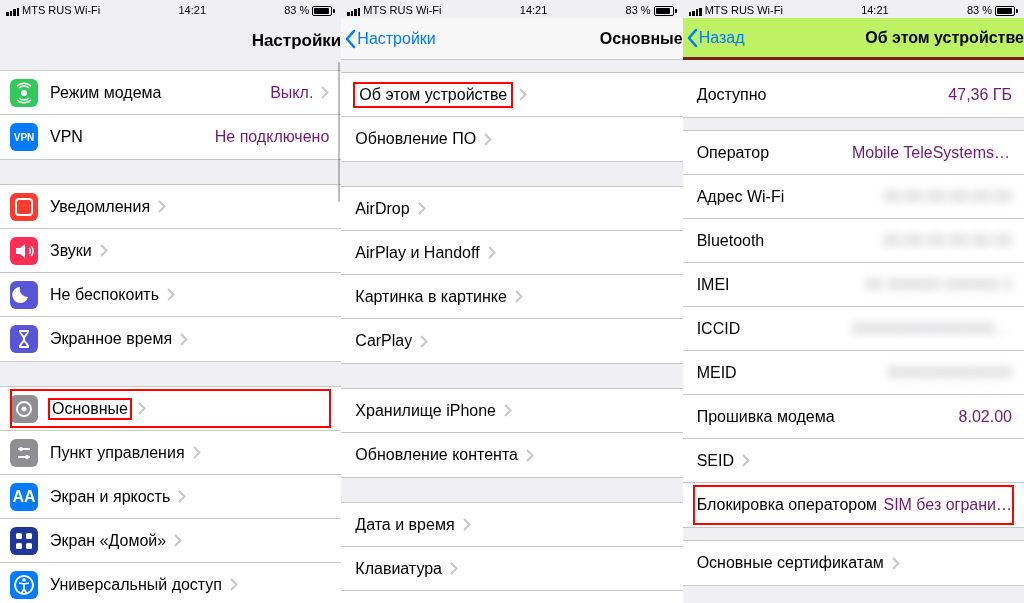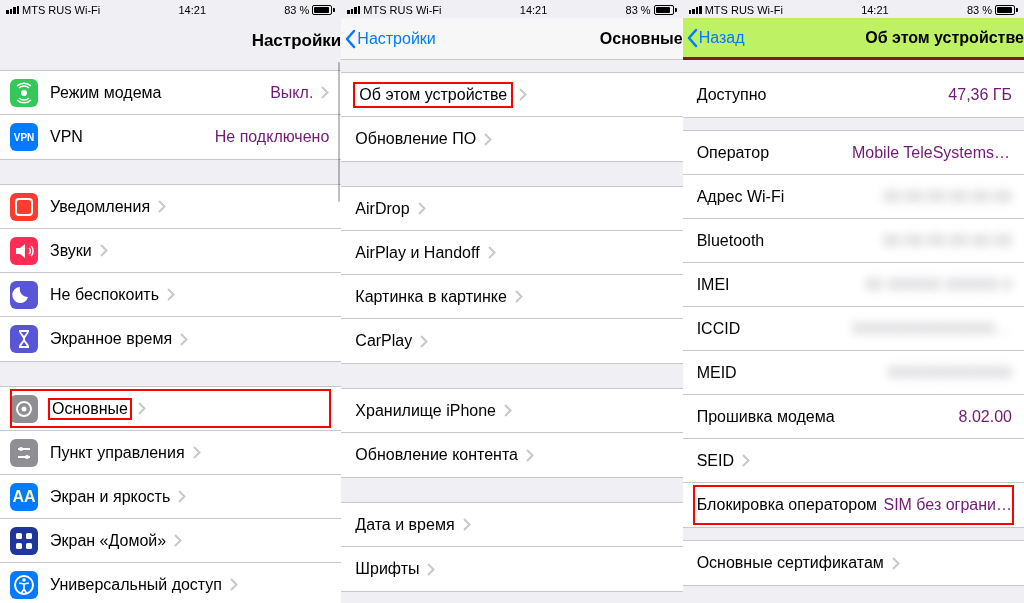--- a/index.html
+++ b/index.html
@@ -2,21 +2,21 @@
 <html><head>
 <meta charset="utf-8">
 <style>
   * { margin: 0; padding: 0; box-sizing: border-box; }
   body { background: #fff; font-family: -apple-system, "Helvetica Neue", Arial, sans-serif; overflow: hidden; }
   .screens { display: flex; width: 1024px; height: 603px; }
   .screen { width: 341.33px; height: 603px; background: #efeff4; display: flex; flex-direction: column; overflow: hidden; }
 
   
   .status { display: flex; justify-content: space-between; align-items: center; height: 18px; padding: 2px 6px 0; font-size: 11px; font-weight: 500; background: #efeff4; }
-  .status .left, .status .right { display: flex; align-items: center; gap: 3px; }
+  .status .left, .status .right { display: flex; align-items: flex-end; gap: 3px; }
   .bars { display: inline-flex; align-items: flex-end; gap: 1px; }
   .bars i { width: 2.5px; background: #000; display: inline-block; }
   .bars i:nth-child(1){height:4px}.bars i:nth-child(2){height:5.5px}.bars i:nth-child(3){height:7px}.bars i:nth-child(4){height:8.5px}
   .batt { display:inline-flex; align-items:center; }
   .batt-shell{ width:20px;height:10px;border:1px solid #000;border-radius:2px;position:relative;display:inline-block}
   .batt-fill{ position:absolute;top:1px;left:1px;bottom:1px;width:82%;background:#000;border-radius:1px}
   .batt-tip{ width:2px;height:4px;background:#000;margin-left:1px;border-radius:0 1px 1px 0}
 
   
   .nav { height: 42px; display: flex; align-items: center; justify-content: flex-end; position: relative; border-bottom: 1px solid #c8c7cc; background: #f7f7f7; padding-left: 32px; }
@@ -334,20 +334,26 @@
         </div>
         <div class="spacer "></div>
         <div class="group">
           <div class="row">
             <span class="row-label">Дата и время</span>
             <svg class="chev" viewBox="0 0 8 13">
               <path d="M1 1l5.5 5.5L1 12"></path>
             </svg>
           </div>
           <div class="row">
+            <span class="row-label">Клавиатура</span>
+            <svg class="chev" viewBox="0 0 8 13">
+              <path d="M1 1l5.5 5.5L1 12"></path>
+            </svg>
+          </div>
+          <div class="row">
             <span class="row-label">Шрифты</span>
             <svg class="chev" viewBox="0 0 8 13">
               <path d="M1 1l5.5 5.5L1 12"></path>
             </svg>
           </div>
         </div>
       </div>
   </div>
 
   <div class="screen screen3">

